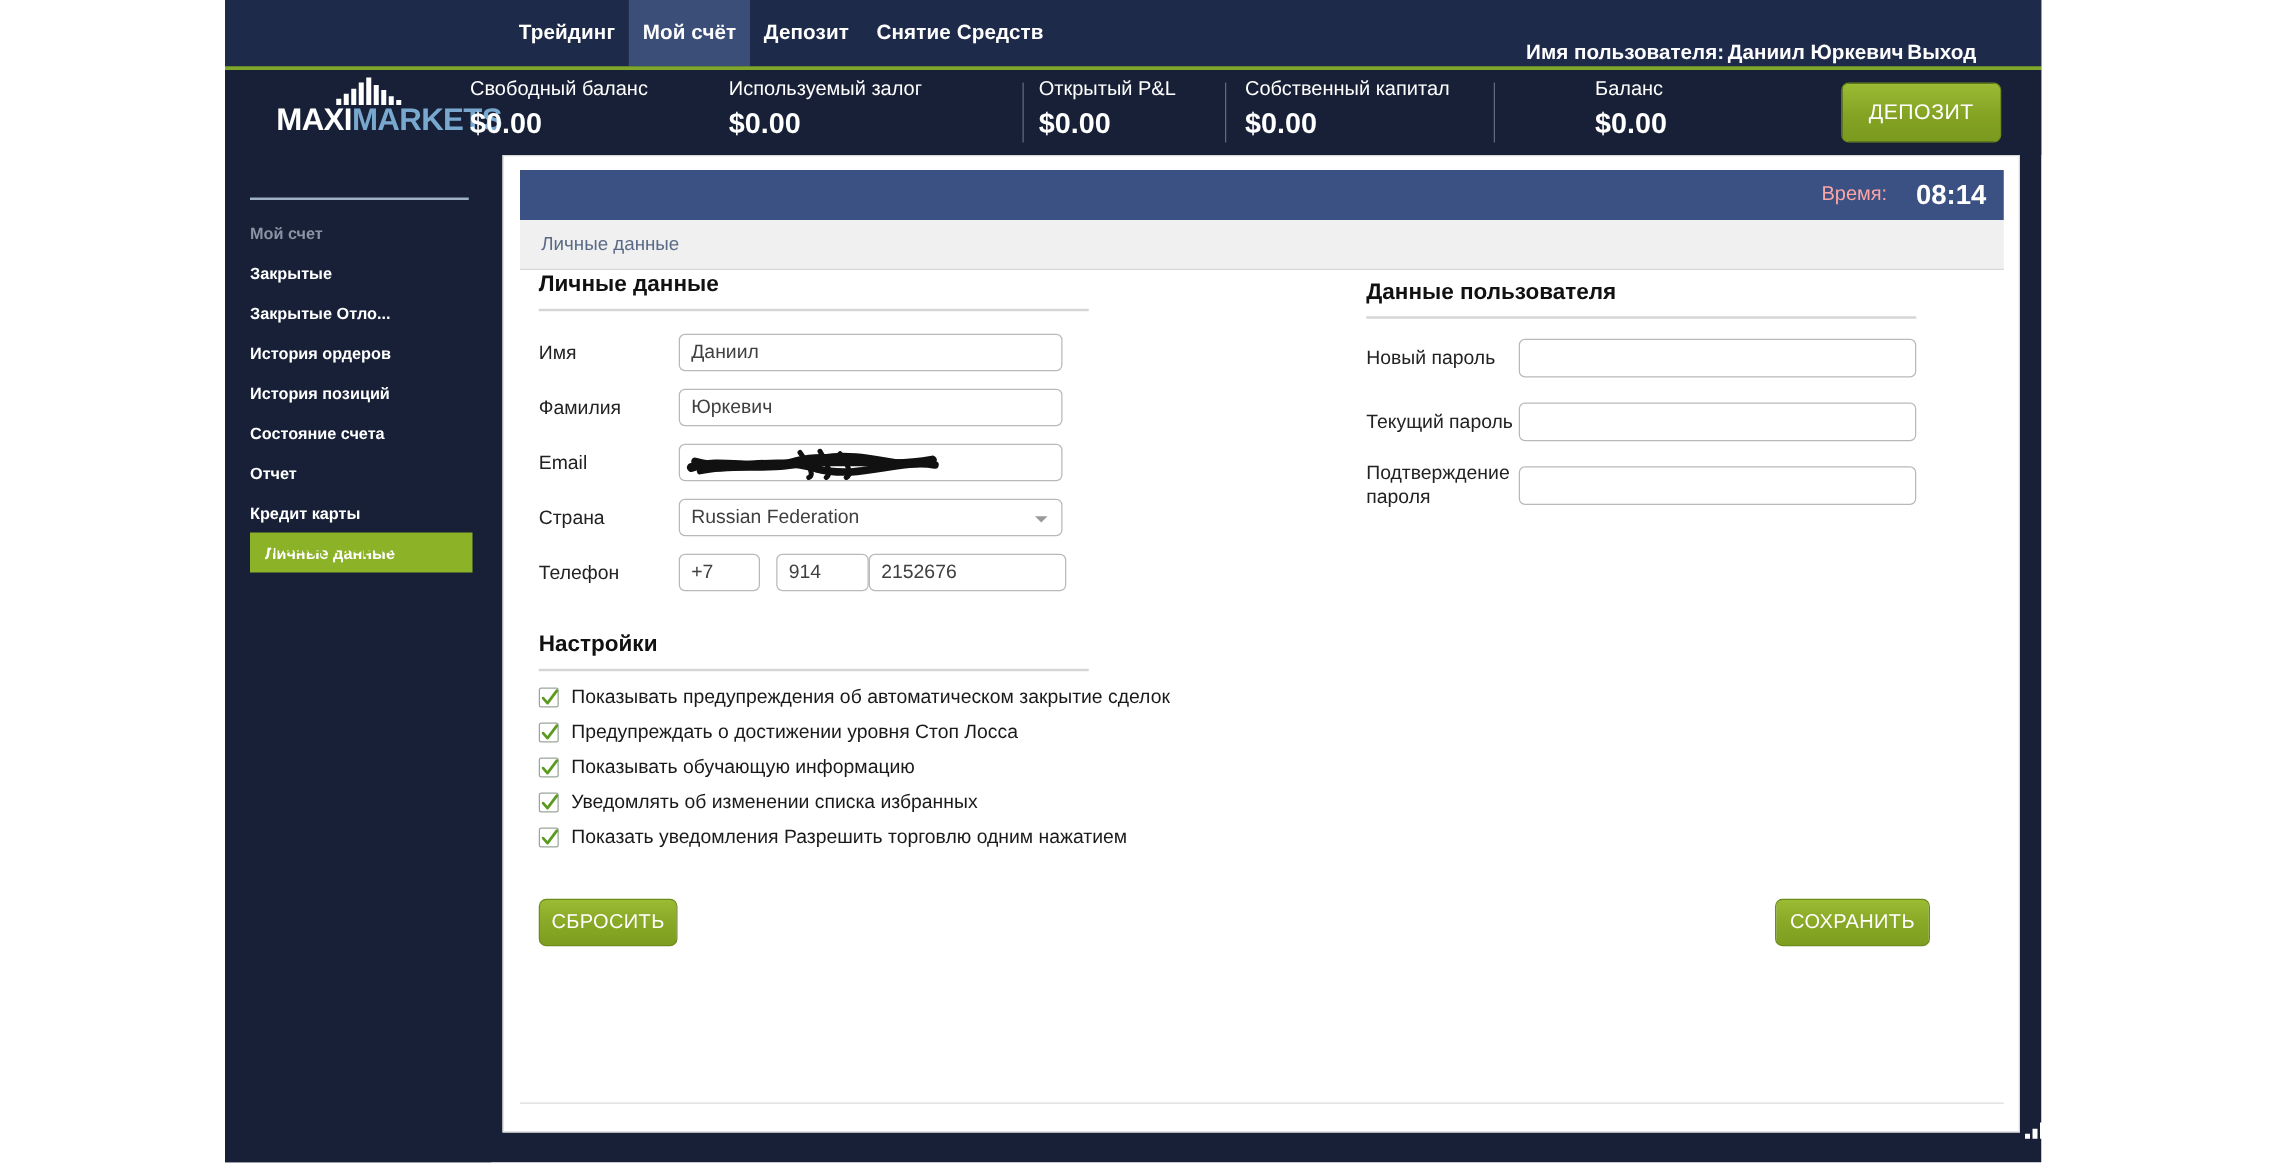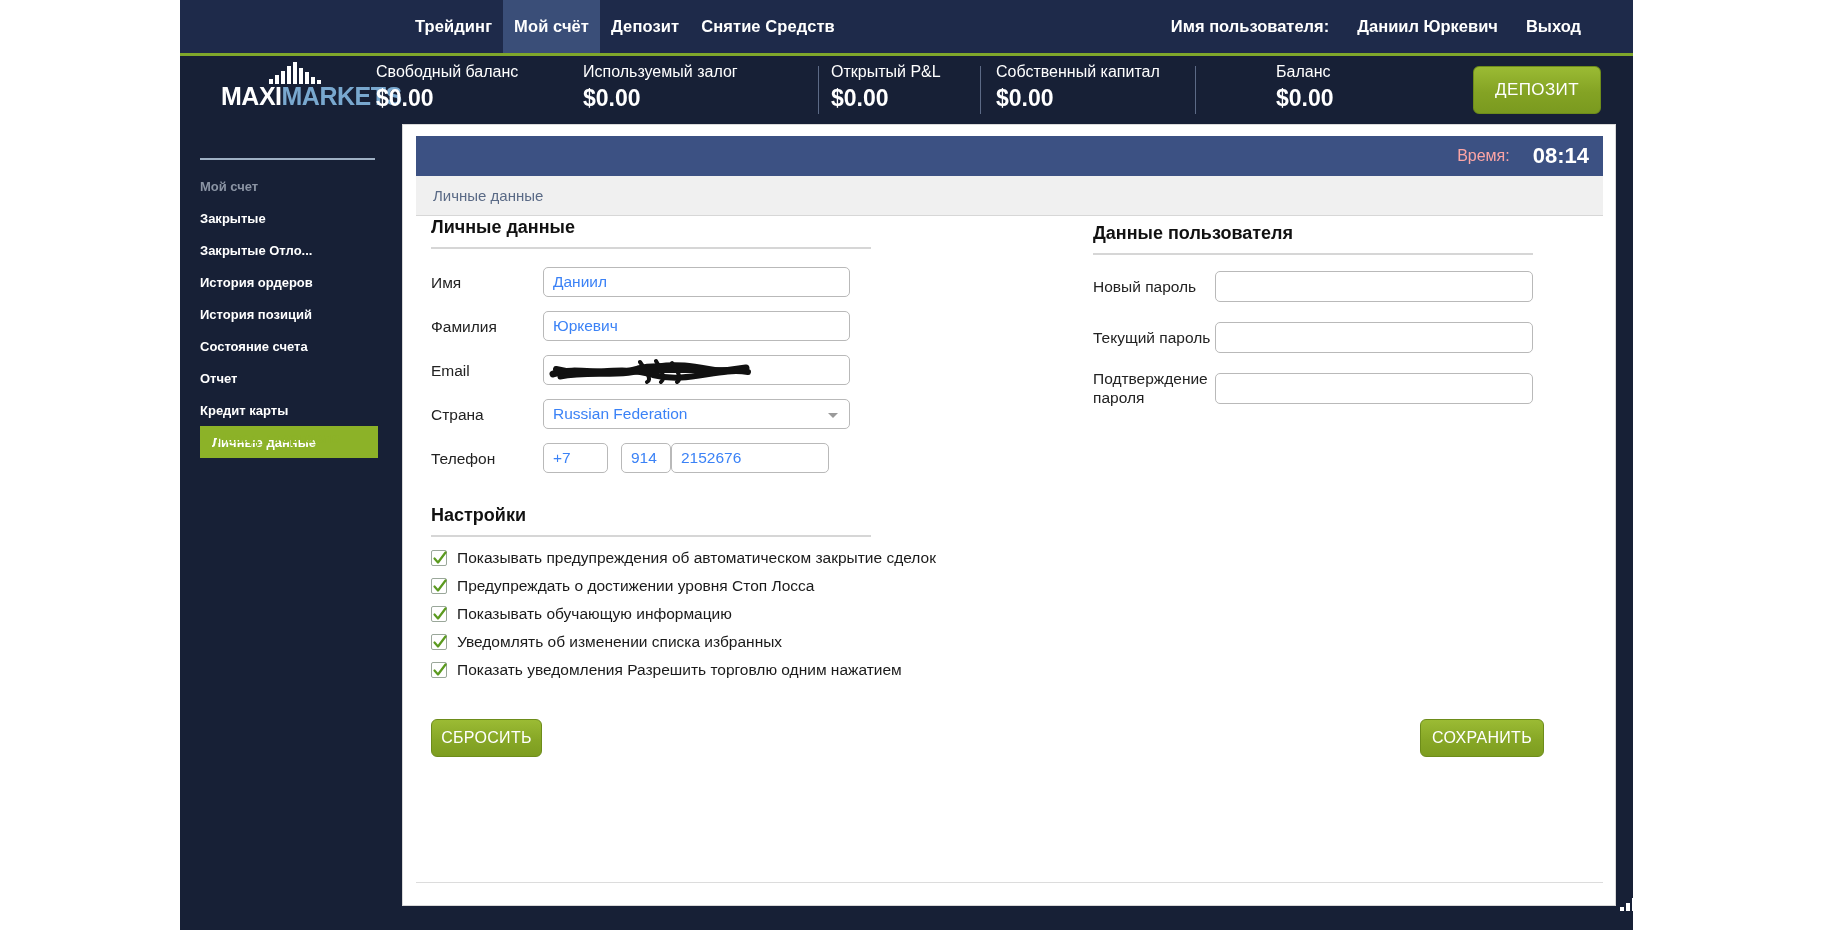--- a/index.html
+++ b/index.html
@@ -49,25 +49,25 @@
     font-weight: bold;
     white-space: nowrap;
     cursor: pointer;
     letter-spacing: 0.1px;
   }
   .nav-item.active {
     background: #3a4e78;
   }
   .topnav-right {
     position: absolute;
-    right: 52px; top: 0;
+    right: 52px; top: 16px;
     height: 53px;
     display: flex;
     align-items: center;
-    gap: 28px;
+    gap: 3px;
   }
   .topnav-right .label,
   .topnav-right .uname,
   .topnav-right .logout {
     color: #ffffff;
     font-size: 16.5px;
     font-weight: bold;
     white-space: nowrap;
   }
   .topnav-right .logout { cursor: pointer; }
@@ -269,38 +269,38 @@
     font-size: 15.5px;
     color: #222222;
     line-height: 19px;
   }
   .finput {
     height: 30px;
     border: 1px solid #b9b9b9;
     border-radius: 5px;
     background: #ffffff;
     font-size: 15.5px;
-    color: #3b82f6;
+    color: #404040;
     padding: 0 9px;
     display: flex;
     align-items: center;
     font-family: "Liberation Sans", sans-serif;
   }
   .finput.wide { width: 307px; }
   .finput.sel { width: 307px; position: relative; }
   .caret {
     position: absolute;
     right: 11px; top: 13px;
     width: 0; height: 0;
     border-left: 5px solid transparent;
     border-right: 5px solid transparent;
     border-top: 5px solid #9a9a9a;
   }
   .finput.ph-a { width: 65px; }
-  .finput.ph-b { width: 50px; margin-left: 13px; }
+  .finput.ph-b { width: 74px; margin-left: 13px; }
   .finput.ph-c { width: 158px; }
 
   .redacted { position: relative; overflow: hidden; }
   .scribble {
     position: absolute;
     left: 4px; top: 2px;
     width: 215px; height: 26px;
   }
 
   .static-val {

